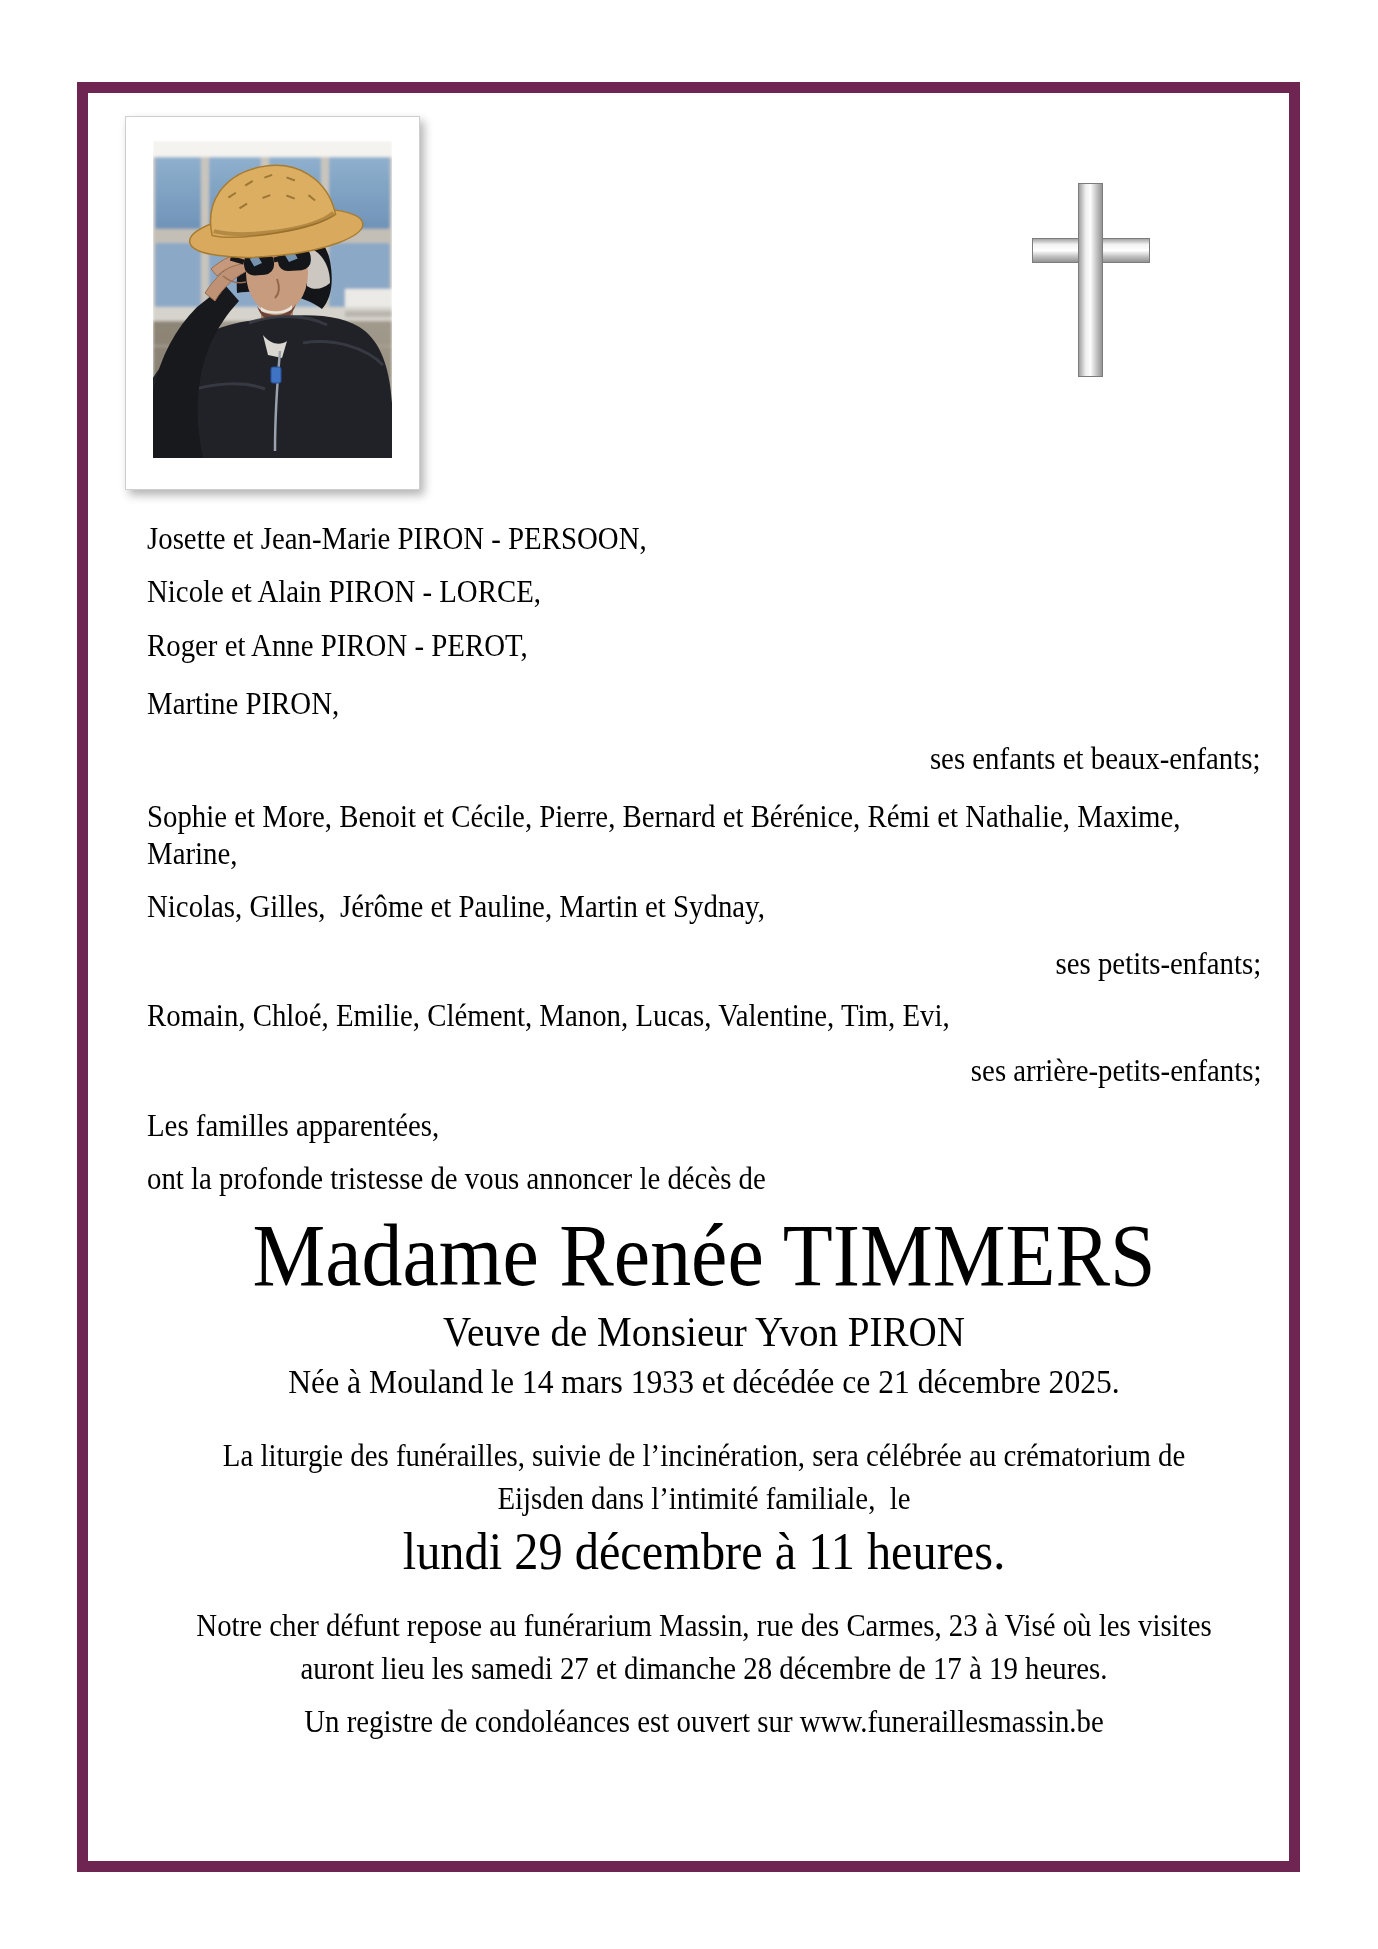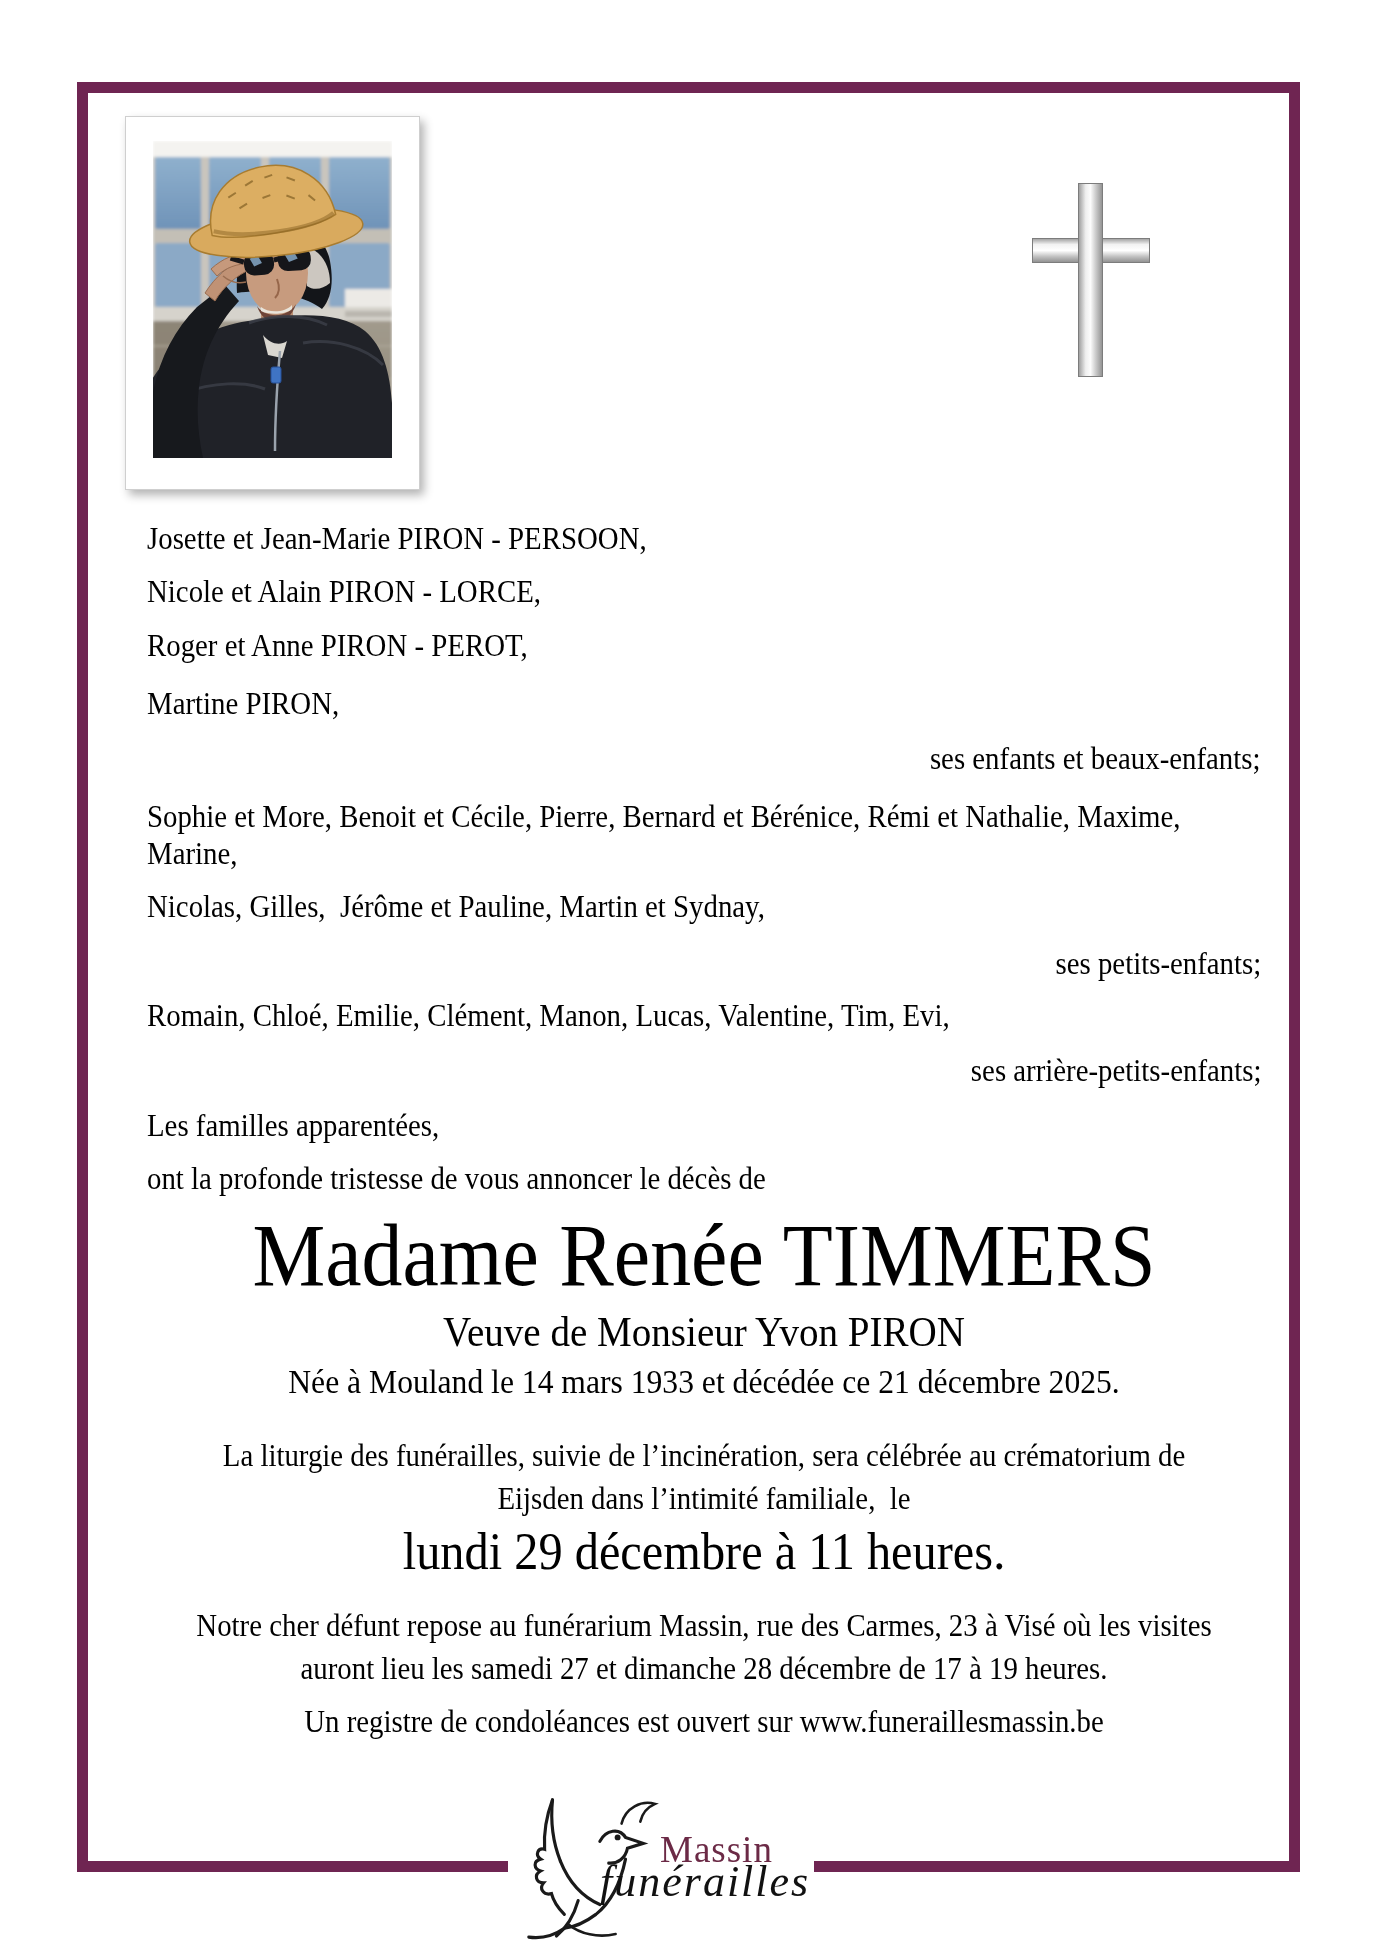--- a/index.html
+++ b/index.html
@@ -213,38 +213,14 @@
   <div class="line c t-widow" style="top:1308px">Veuve de Monsieur Yvon PIRON</div>
   <div class="line c t-life" style="top:1362px">Née à Mouland le 14 mars 1933 et décédée ce 21 décembre 2025.</div>
 
   <div class="line c" style="top:1438px">La liturgie des funérailles, suivie de l’incinération, sera célébrée au crématorium de</div>
   <div class="line c" style="top:1481px">Eijsden dans l’intimité familiale,&nbsp; le</div>
   <div class="line c t-date" style="top:1522px">lundi 29 décembre à 11 heures.</div>
   <div class="line c" style="top:1608px">Notre cher défunt repose au funérarium Massin, rue des Carmes, 23 à Visé où les visites</div>
   <div class="line c" style="top:1651px">auront lieu les samedi 27 et dimanche 28 décembre de 17 à 19 heures.</div>
   <div class="line c" style="top:1704px">Un registre de condoléances est ouvert sur www.funeraillesmassin.be</div>
 
-  <div class="logo-box">
-    <svg class="logo-dove" viewBox="0 0 162 150">
-      <g fill="none" stroke="#1a1a1a" stroke-width="3.2" stroke-linecap="round">
-
-        <path d="M44,6 C42,26 44,48 52,68"></path>
-
-        <path d="M44,6 C38,22 35,40 36,56 c-7,-2 -10,6 -4,10 c-8,2 -7,10 0,12 c-7,4 -5,12 3,12 c-5,6 0,13 8,11 c2,8 7,15 13,21"></path>
-
-        <path d="M52,68 C60,88 74,104 92,112"></path>
-
-        <path d="M92,48 C98,36 112,34 118,44 l18,6 -16,5 c-2,10 -10,16 -19,15"></path>
-        <path d="M114,30 C118,14 134,6 148,10 C141,13 135,19 133,28" stroke-width="2.6"></path>
-
-        <path d="M118,66 C113,90 103,110 88,122 C76,131 66,135 56,136"></path>
-
-        <path d="M56,136 C46,143 34,147 20,145"></path>
-        <path d="M70,108 C66,122 60,134 48,144"></path>
-        <path d="M60,132 C72,142 90,146 108,142" stroke-width="2.6"></path>
-      </g>
-      <circle cx="110" cy="44" r="3" fill="#1a1a1a"></circle>
-    </svg>
-    <div class="logo-name">Massin</div>
-    <div class="logo-sub">funérailles</div>
-  </div>
 
 </div>
 
 </body></html>

